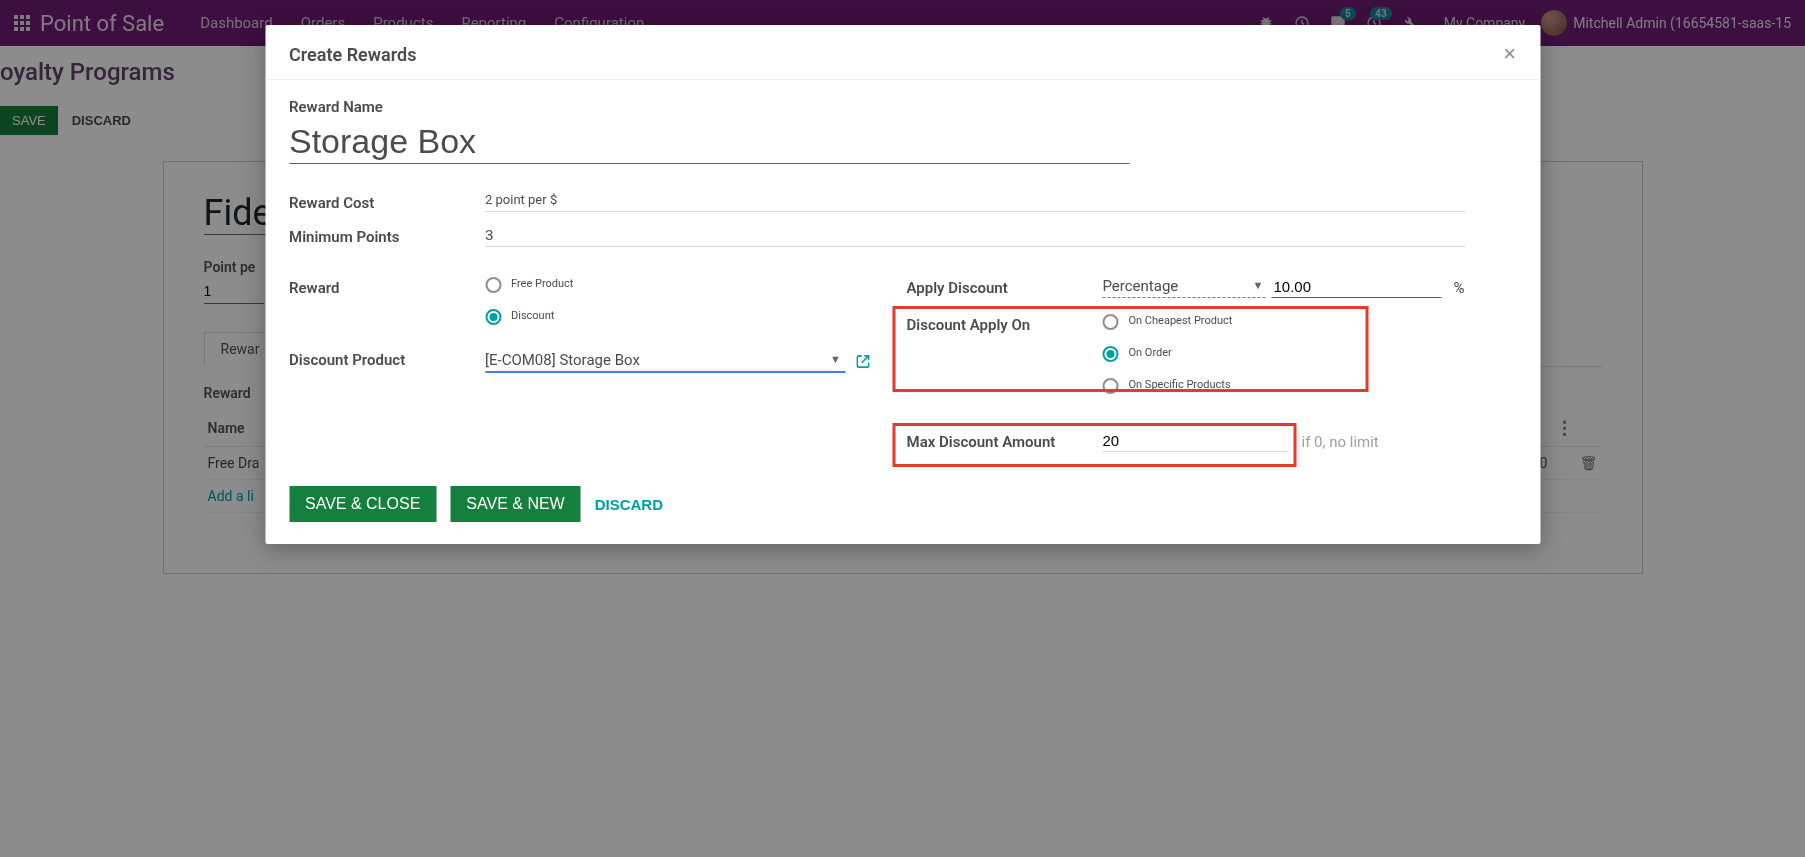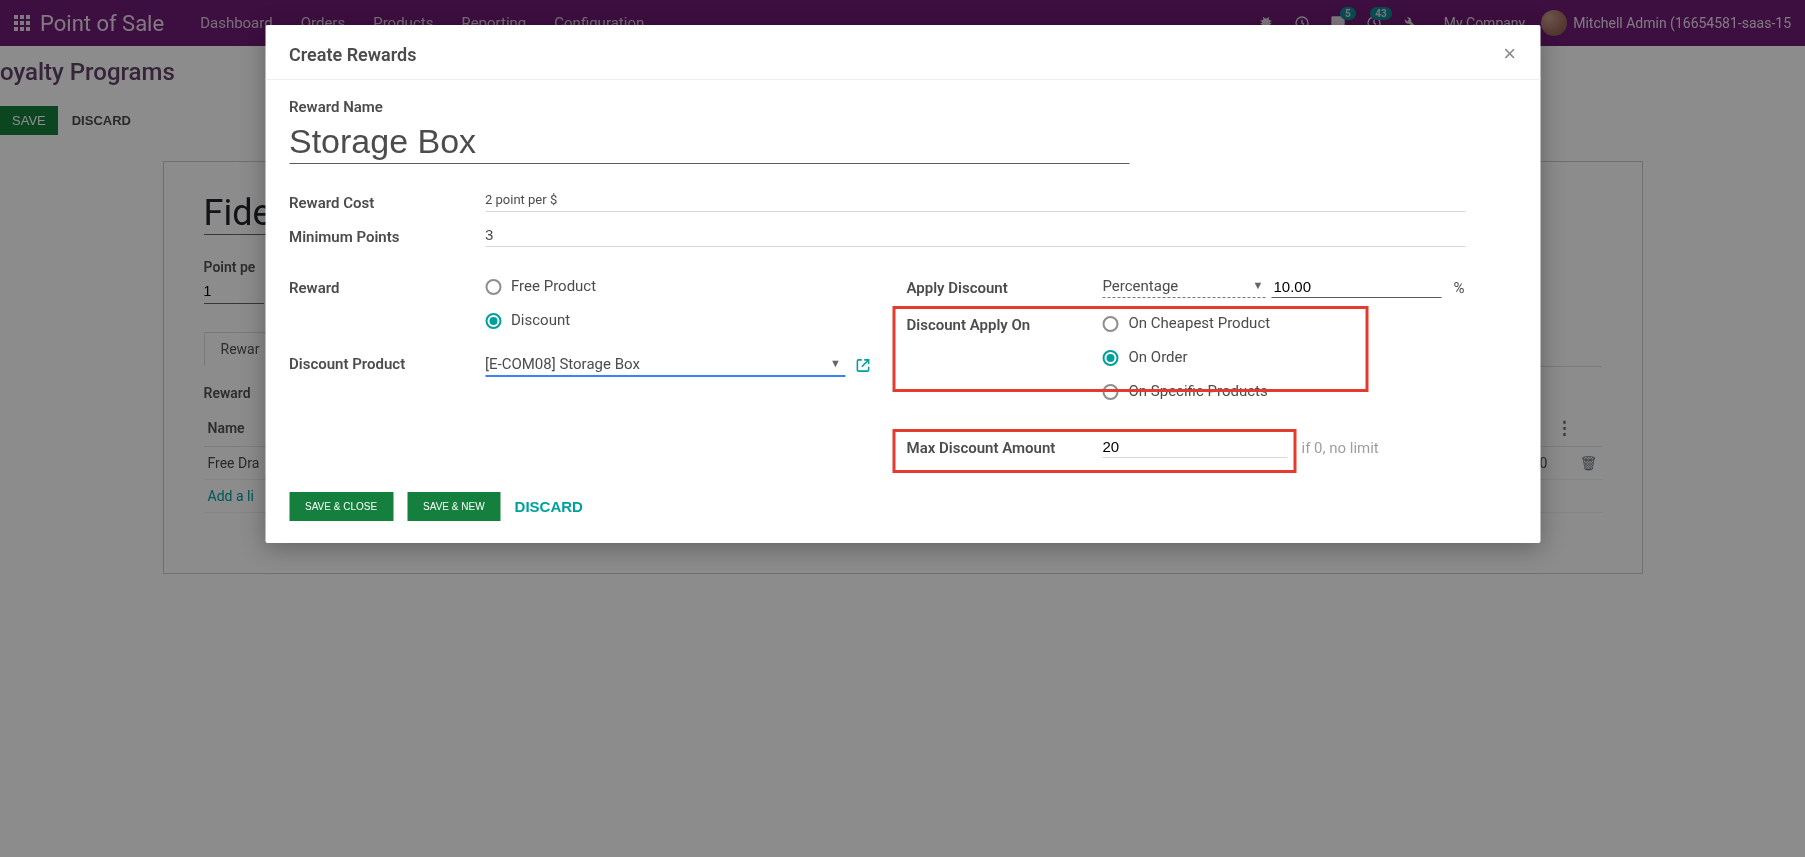--- a/index.html
+++ b/index.html
@@ -282,21 +282,21 @@
   .pair > label {
     font-weight: 600;
     color: #4c4c4c;
     width: 196px;
     font-size: 15px;
     padding-top: 2px;
   }
   .pair > .field { flex: 1; font-size: 15px; color: #4c4c4c; }
 
   .radio-group { display: flex; flex-direction: column; gap: 16px; }
-  .radio-item { display: flex; align-items: flex-end; gap: 10px; font-size: 15px; color: #4c4c4c; }
+  .radio-item { display: flex; align-items: flex-start; gap: 10px; font-size: 11px; color: #4c4c4c; }
   .radio {
     width: 16px; height: 16px; border: 2px solid #8e8e8e; border-radius: 50%;
     display: inline-flex; align-items: center; justify-content: center;
     cursor: pointer;
     flex-shrink: 0;
   }
   .radio.selected { border-color: #00a09d; }
   .radio.selected::after {
     content: ""; width: 8px; height: 8px; background: #00a09d; border-radius: 50%;
   }
@@ -365,21 +365,21 @@
   }
   .hilite-a::before { left: -14px; top: -8px; width: 470px; height: 80px; }
   .hilite-b::before { left: -14px; top: -9px; width: 398px; height: 38px; }
 
   .modal-footer {
     padding: 0 24px 22px 24px;
     display: flex;
     gap: 14px;
     align-items: center;
   }
-  .modal-footer .btn-primary { font-size: 10px; padding: 9px 16px; }
+  .modal-footer .btn-primary { font-size: 16px; padding: 9px 16px; }
   .modal-footer .btn-link-teal { font-size: 15px; font-weight: 600; }
 
   
   svg { display: block; }
   .shrink-right { width: 50px; text-align: right; }
 </style>
 </head>
 <body>
 
 <div class="topbar">

